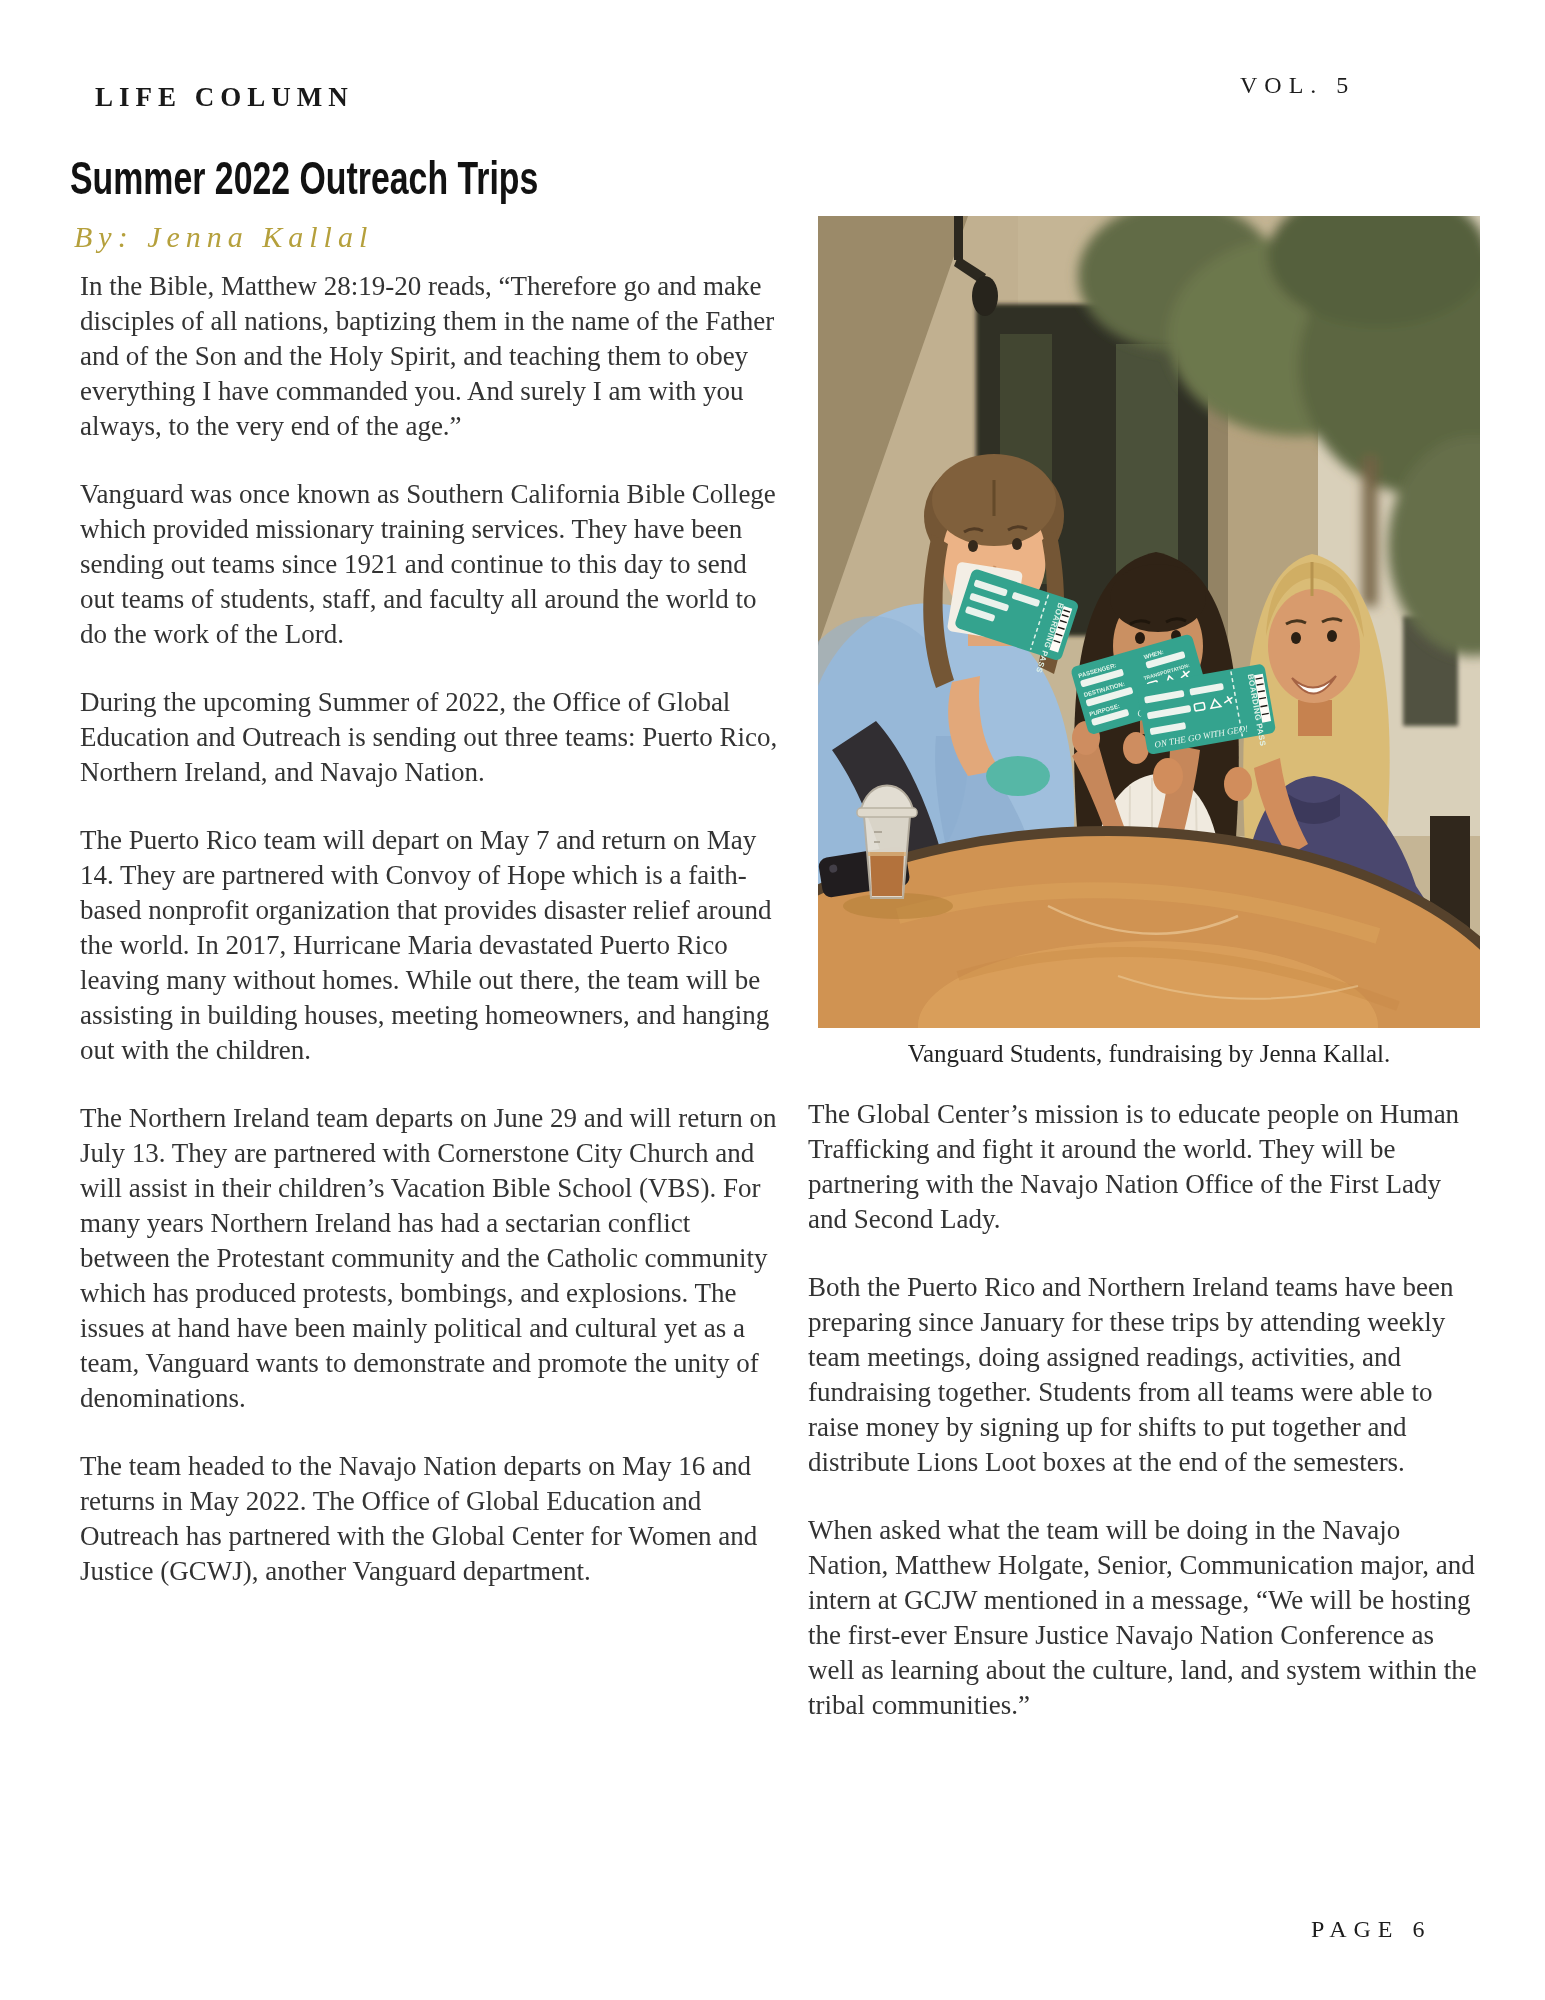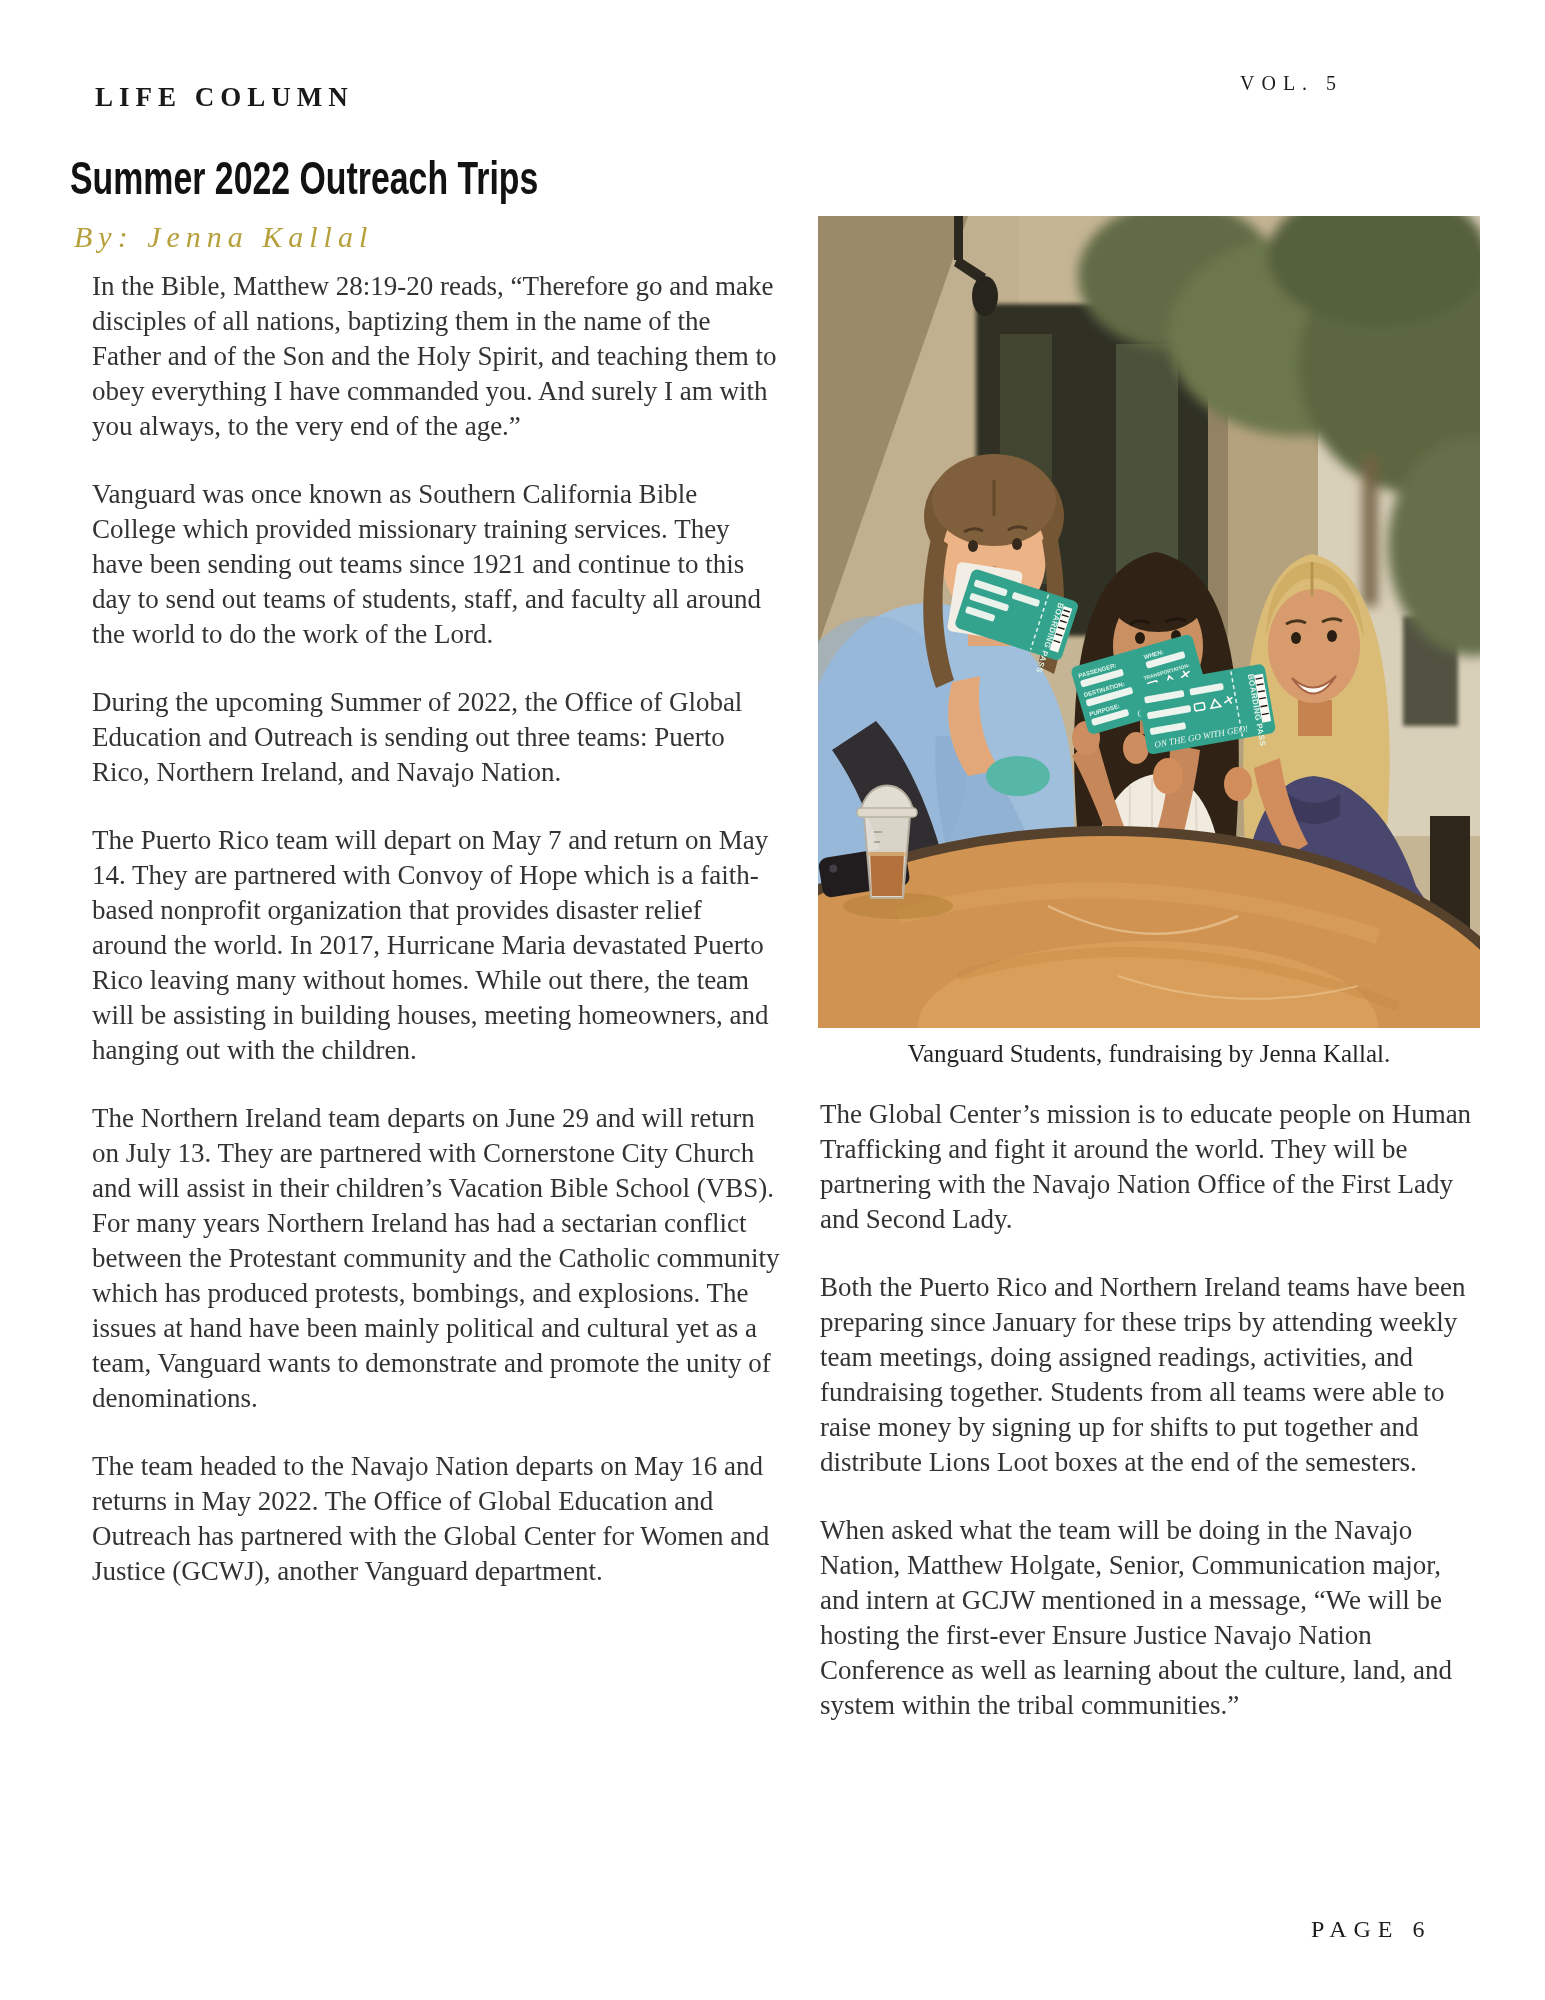--- a/index.html
+++ b/index.html
@@ -1,28 +1,28 @@
 <!DOCTYPE html>
 <html><head>
 <meta charset="utf-8">
 <style>
   html,body{margin:0;padding:0;background:#ffffff;}
   .page{position:relative;width:1545px;height:2000px;background:#ffffff;overflow:hidden;
         font-family:"Liberation Serif","DejaVu Serif",serif;color:#343434;}
   .abs{position:absolute;}
-  .vol{left:1240px;top:72px;font-size:20px;letter-spacing:7px;color:#1d1d1d;white-space:nowrap;}
+  .vol{left:1240px;top:72px;font-size:24px;letter-spacing:7px;color:#1d1d1d;white-space:nowrap;}
   .kicker{left:95px;top:82px;font-size:27px;font-weight:bold;letter-spacing:6px;color:#191919;white-space:nowrap;}
   .title{left:70px;top:153px;margin:0;font-family:"Liberation Sans","DejaVu Sans",sans-serif;
          font-weight:700;font-size:47px;line-height:49px;color:#121212;white-space:nowrap;
          transform:scaleX(.72);transform-origin:left top;letter-spacing:0px;}
   .byline{left:74px;top:220px;font-size:30px;font-style:italic;letter-spacing:6px;color:#b5a03c;white-space:nowrap;}
   .col{font-size:27px;line-height:35px;color:#333333;text-align:left;}
   .col-left{left:80px;top:269px;width:700px;}
   .col-right{left:808px;top:1097px;width:676px;}
-  .col p{margin:0 0 33px 12px;}
+  .col p{margin:0 0 33px 0;}
   .photo{left:818px;top:216px;width:662px;height:812px;background:#c3b698;}
   .photo svg{display:block;width:100%;height:100%;}
   .caption{left:788px;top:1040px;width:722px;text-align:center;font-size:25px;color:#242424;}
   .pagenum{left:1311px;top:1916px;font-size:24px;letter-spacing:7px;color:#1d1d1d;white-space:nowrap;}
   figure{margin:0;}
   .tkt-label{font-family:"Liberation Sans","DejaVu Sans",sans-serif;font-weight:bold;fill:#dff6f0;}
   .tkt-script{font-style:italic;fill:#eafaf6;font-family:"Liberation Serif",serif;}
 </style>
 </head>
 <body>

